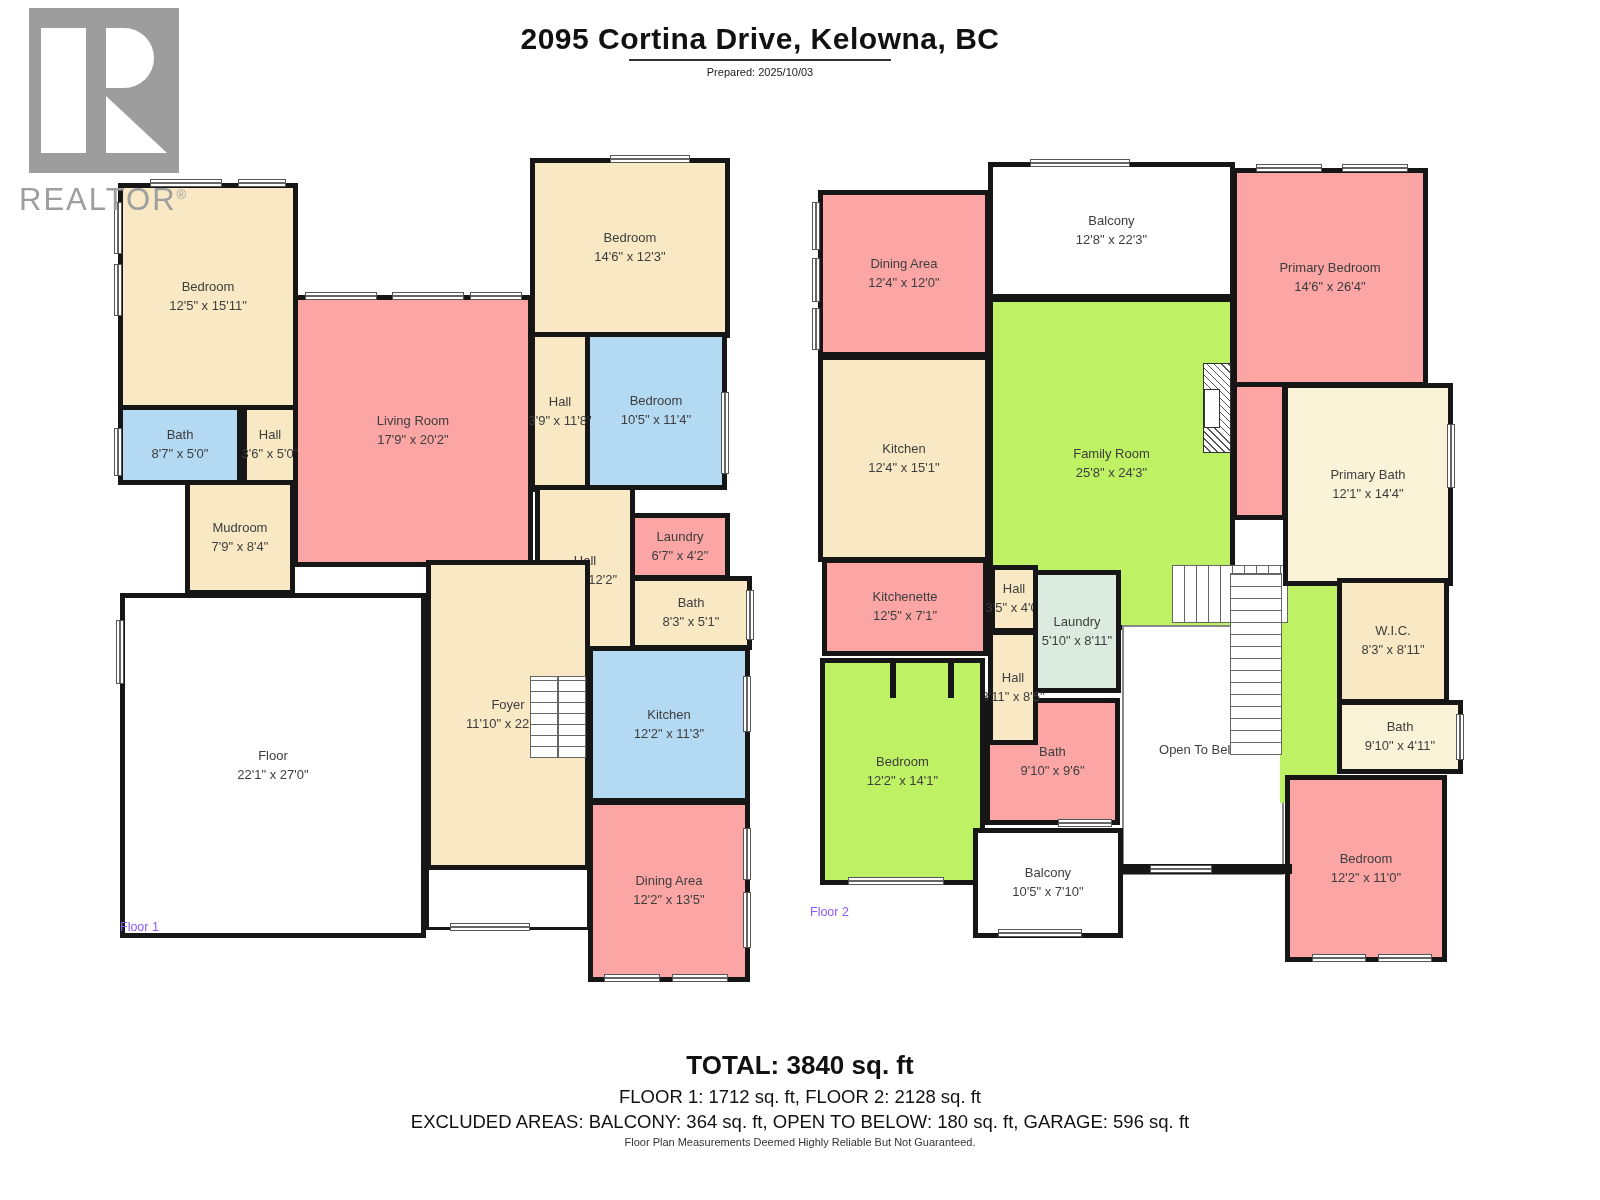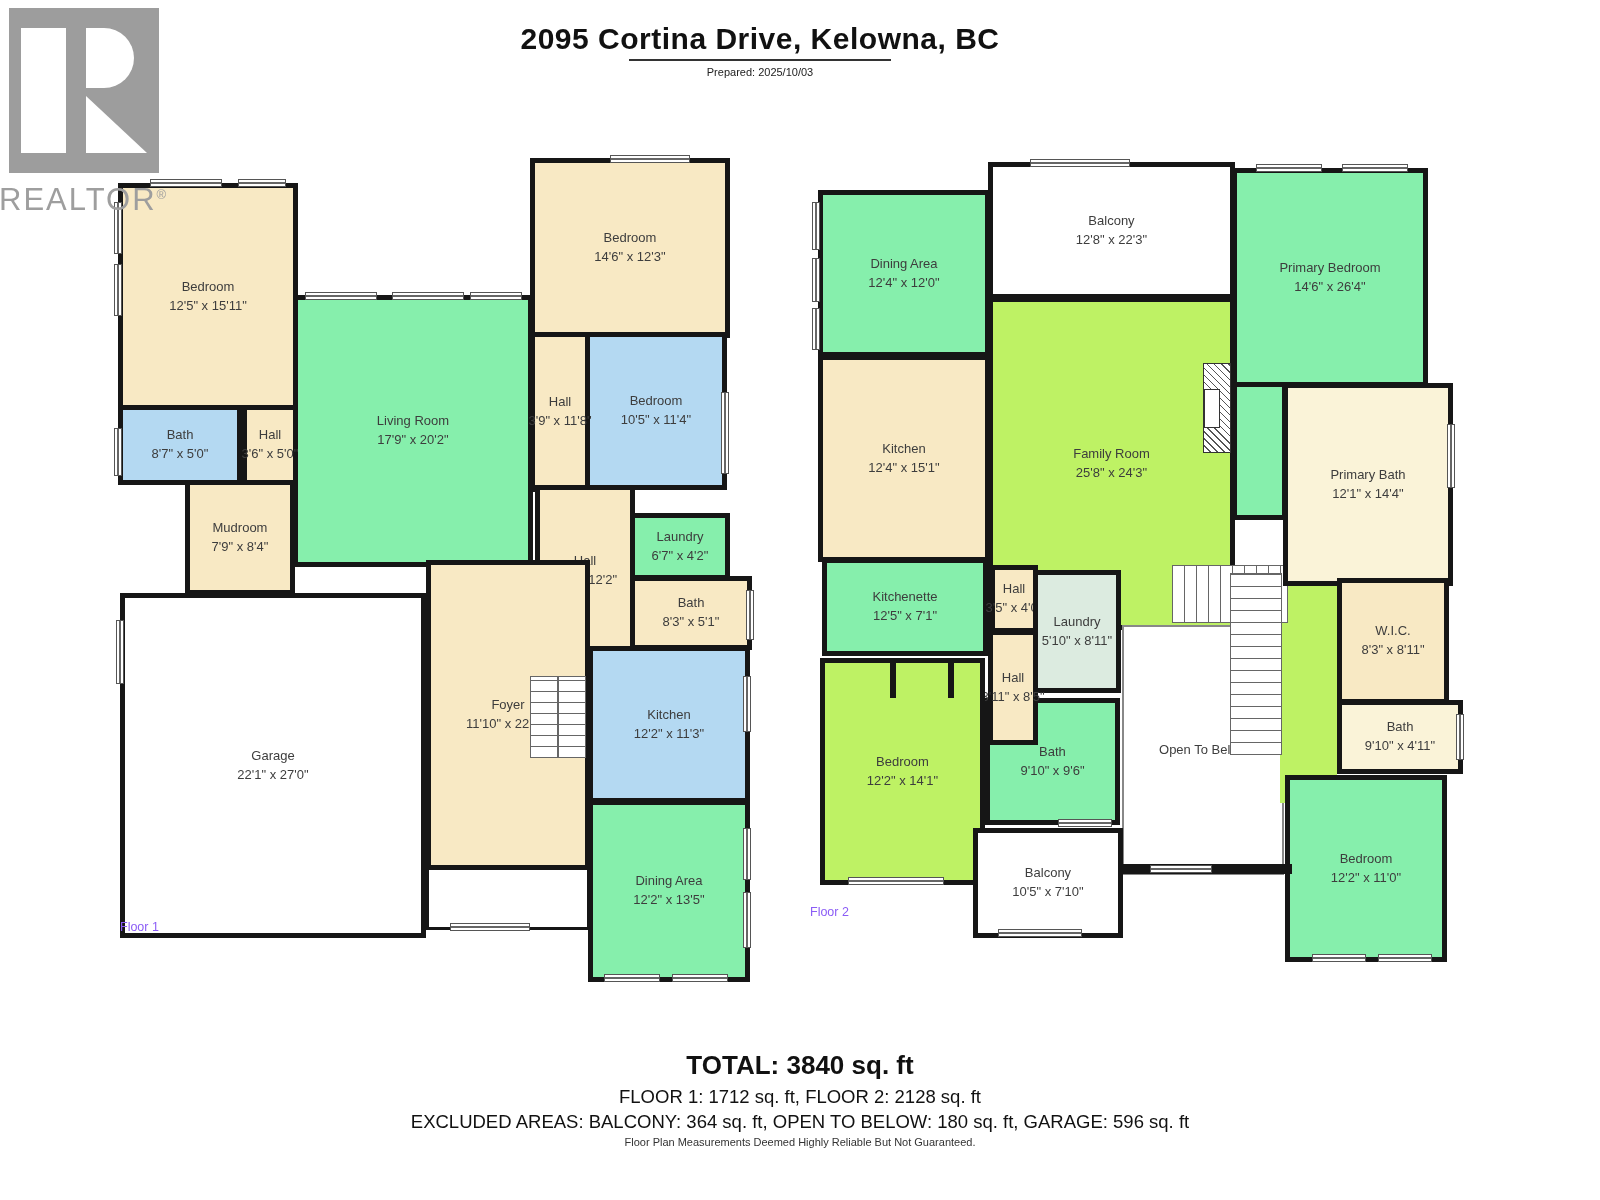--- a/index.html
+++ b/index.html
@@ -4,30 +4,30 @@
 <style>
   html,body{margin:0;padding:0;background:#fff;}
   #canvas{position:relative;width:1600px;height:1200px;background:#fff;overflow:hidden;
           font-family:"Liberation Sans", sans-serif;}
   
   .hdr{position:absolute;left:0;top:22px;width:1520px;text-align:center;}
   .hdr .title{font-size:30px;font-weight:bold;color:#111;letter-spacing:0.5px;}
   .hdr .rule{width:262px;border-bottom:2px solid #333;margin:3px auto 5px auto;}
   .hdr .prep{font-size:11px;color:#222;}
   
-  .logo{position:absolute;left:0;top:8px;width:190px;padding-left:9px;}
+  .logo{position:absolute;left:20px;top:8px;width:190px;padding-left:9px;}
   .logo .word{font-size:31px;color:#9e9e9e;letter-spacing:2px;margin-top:5px;margin-left:-10px;white-space:nowrap;}
   .logo .word sup{font-size:13px;}
   
   .room{position:absolute;border:5px solid #161616;box-sizing:border-box;
         display:flex;align-items:center;justify-content:center;}
   .rl{text-align:center;font-size:13px;color:#3d3d3d;line-height:1.45;white-space:nowrap;}
   .rl span{display:block;}
   .c-cream{background:#f8e9c4;} .c-blue{background:#b4d9f2;} .c-blue2{background:#bef264;}
-  .c-gray{background:#86efac;justify-content:center;} .c-yellow{background:#faf3d8;} .c-mint{background:#dcebe0;}
+  .c-gray{background:#fca5a5;justify-content:center;} .c-yellow{background:#faf3d8;} .c-mint{background:#dcebe0;}
   .c-white{background:#ffffff;}
   .noborder{border:none;}
   .thin{border:2px solid #888;}
   .porch{border:3px solid #161616;}
   
   .stairs{position:absolute;background-color:#fff;border:1px solid #666;box-sizing:border-box;}
   .st-v{background-image:linear-gradient(90deg,transparent 0 48%,#666 48% 52%,transparent 52%),
         repeating-linear-gradient(0deg,transparent 0 10px,#666 10px 11px);}
   .st-h{background-image:repeating-linear-gradient(90deg,transparent 0 11px,#666 11px 12px);}
   .st-v2{background-image:repeating-linear-gradient(0deg,transparent 0 11px,#666 11px 12px);}
@@ -149,21 +149,21 @@
 
   <div class="room c-cream" style="left:185px;top:480px;width:110px;height:115px">
     <div class="rl">
         <span>Mudroom</span>
         <span>7'9" x 8'4"</span>
       </div>
   </div>
 
   <div class="room c-white" style="left:120px;top:593px;width:306px;height:345px">
     <div class="rl">
-        <span>Garage</span>
+        <span>Floor</span>
         <span>22'1" x 27'0"</span>
       </div>
   </div>
 
   <div class="win-h" style="left:150px;top:179px;width:72px"></div>
   <div class="win-h" style="left:238px;top:179px;width:48px"></div>
   <div class="win-v" style="left:114px;top:202px;height:52px"></div>
   <div class="win-v" style="left:114px;top:264px;height:52px"></div>
   <div class="win-v" style="left:114px;top:428px;height:48px"></div>
   <div class="win-h" style="left:305px;top:292px;width:72px"></div>

